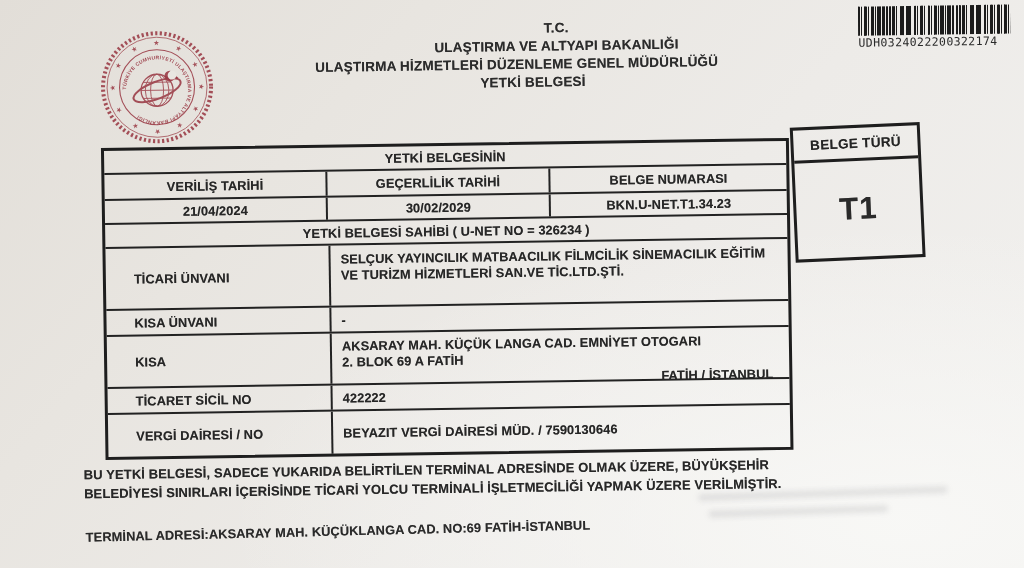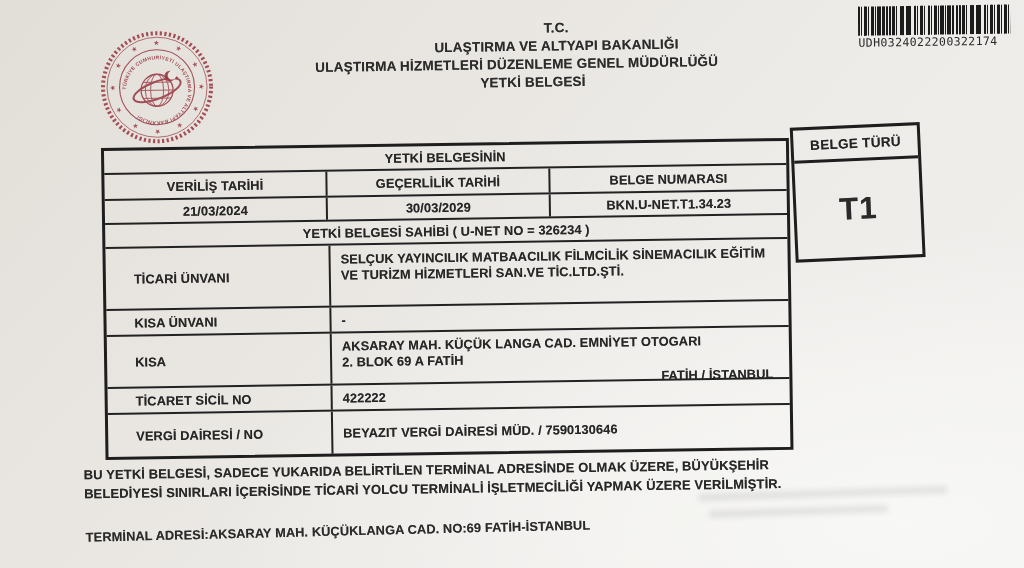--- a/index.html
+++ b/index.html
@@ -148,24 +148,24 @@
         </div>
       <div class="c c2">
           <span>GEÇERLİLİK TARİHİ</span>
         </div>
       <div class="c c3">
           <span>BELGE NUMARASI</span>
         </div>
     </div>
     <div class="trow cols3 val-row">
       <div class="c c1">
-          <span>21/03/2024</span>
+          <span>21/04/2024</span>
         </div>
       <div class="c c2">
-          <span>30/03/2029</span>
+          <span>30/02/2029</span>
         </div>
       <div class="c c3">
           <span>BKN.U-NET.T1.34.23</span>
         </div>
     </div>
     <div class="trow title-row">
       <span>YETKİ BELGESİ SAHİBİ ( U-NET NO = 326234 )</span>
     </div>
     <div class="trow pair row-ticari">
       <div class="lab">

